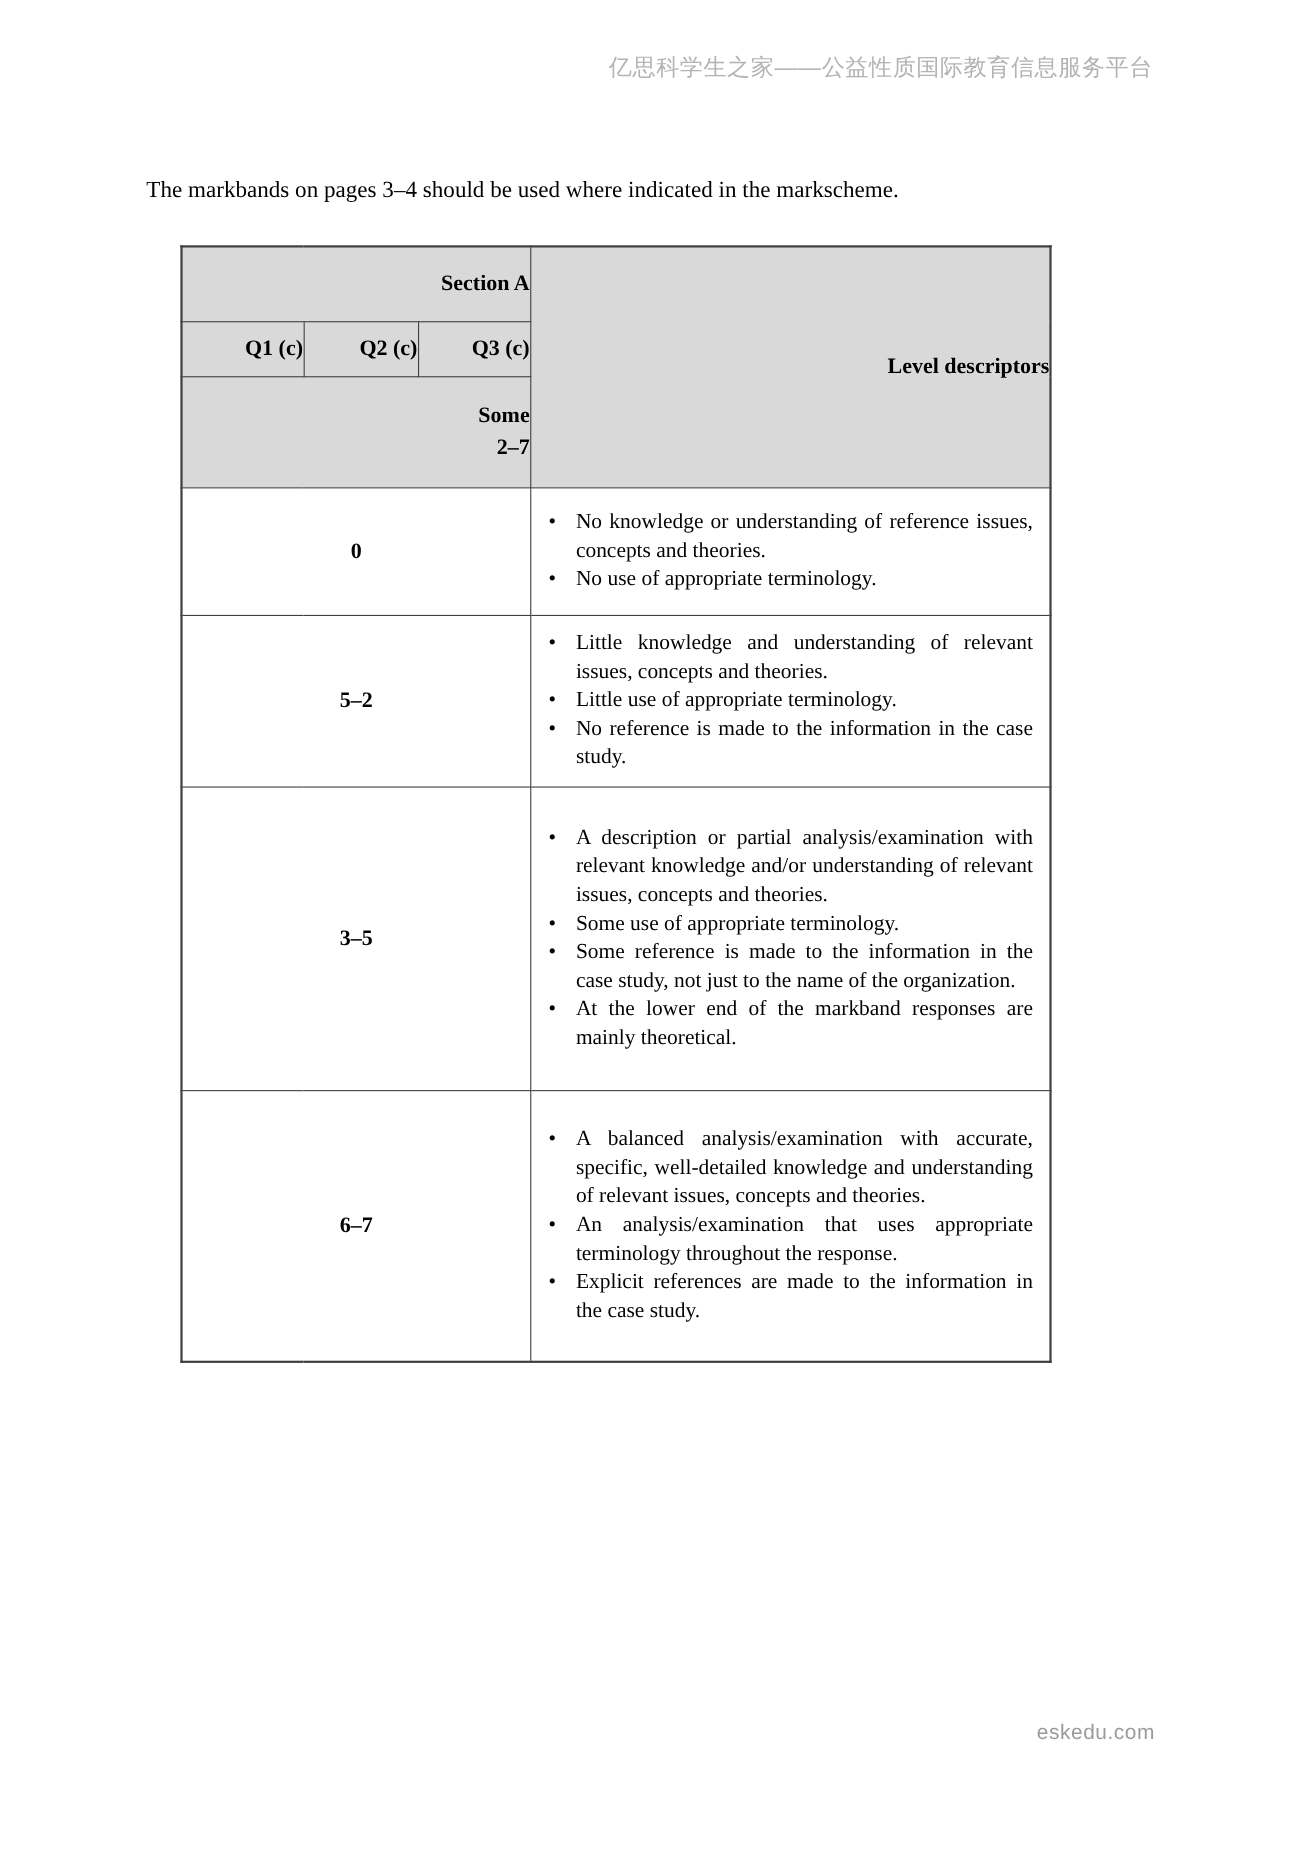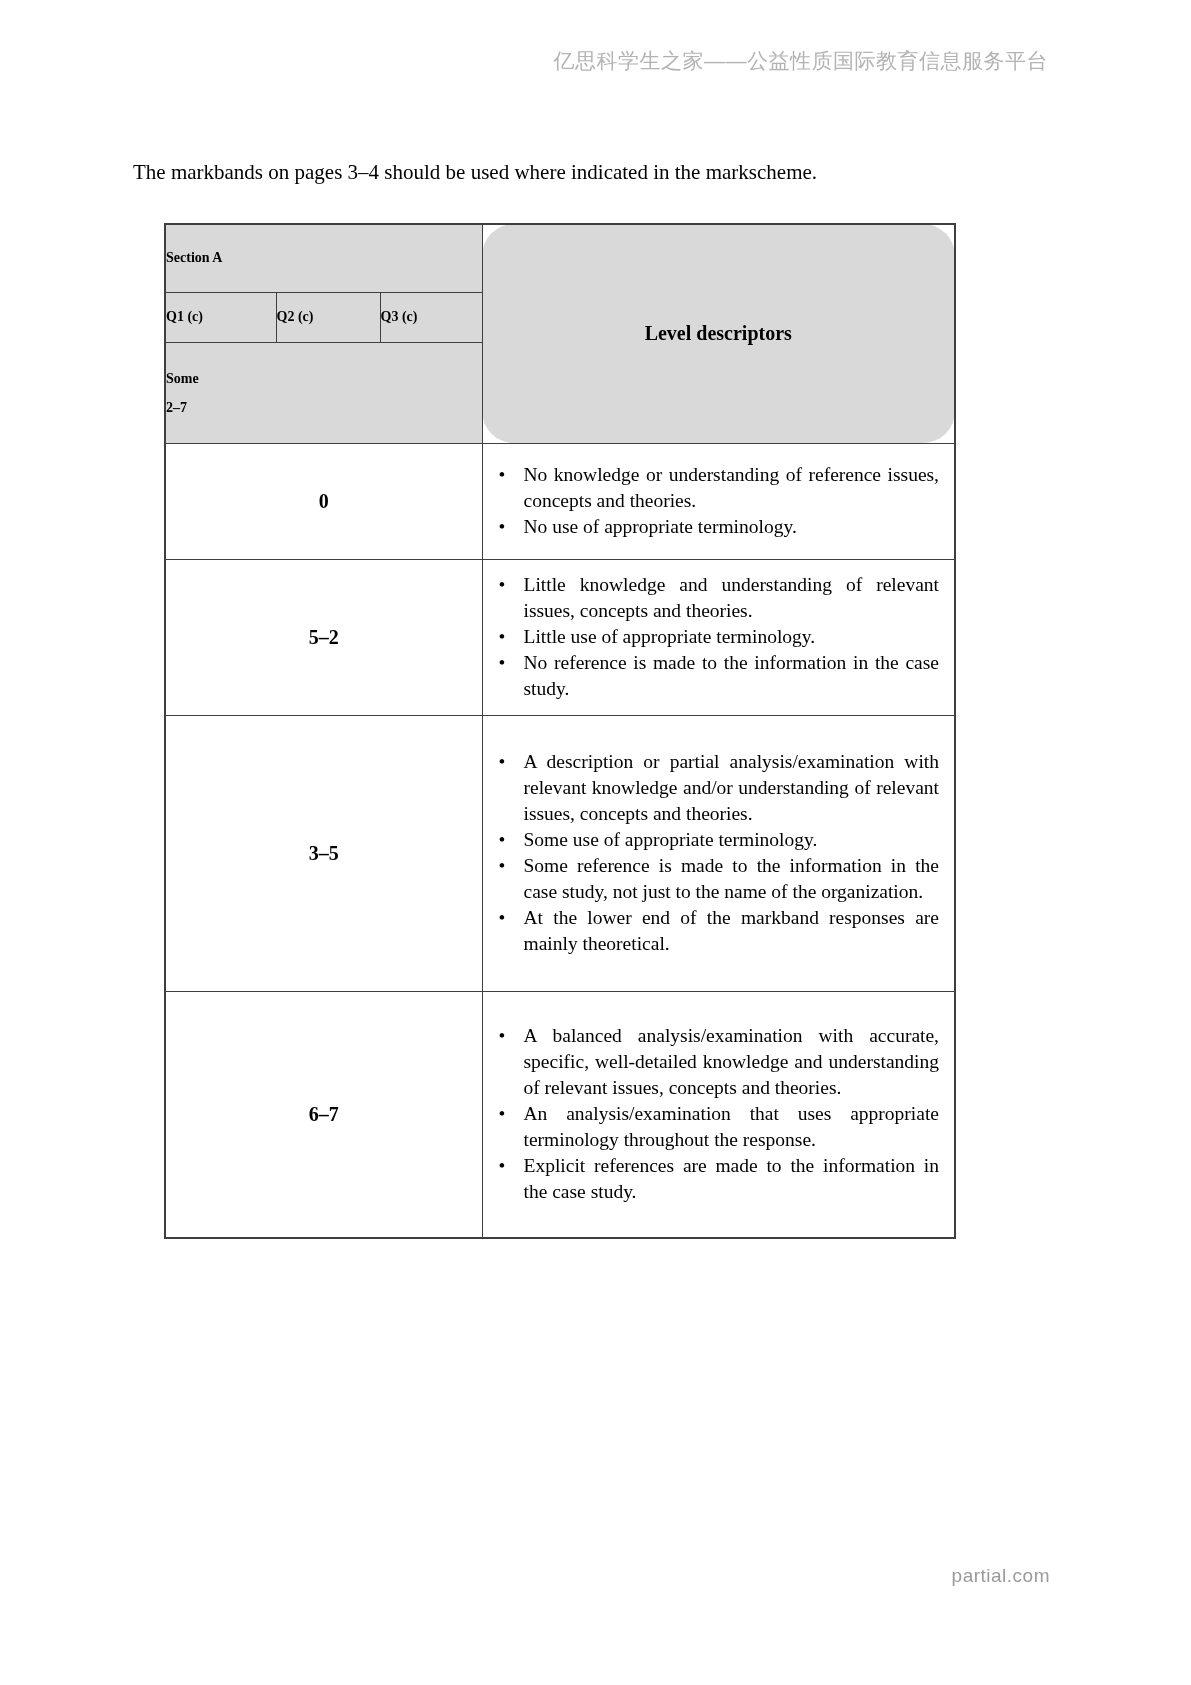--- a/index.html
+++ b/index.html
@@ -45,31 +45,30 @@
     border-collapse: collapse;
     table-layout: fixed;
     border: 2px solid var(--border-color);
   }
   table.markband-table td {
     border: 1px solid var(--border-color);
   }
   td.hdr {
     background: var(--header-bg);
     font-weight: bold;
-    font-size: 14px;
-    text-align: left;
+    font-size: 20px;
+    text-align: right;
     vertical-align: middle;
   }
   td.level-desc-hdr {
     background: var(--header-bg);
     font-weight: bold;
     font-size: 20px;
-    text-align: center;
+    text-align: right;
     vertical-align: middle;
-    border-radius: 32px;
   }
   .marks-line { line-height: 29px; }
   td.marks-val {
     font-weight: bold;
     font-size: 20px;
     text-align: center;
     vertical-align: middle;
     background: #ffffff;
   }
   td.desc-cell {
@@ -161,13 +160,13 @@
       <td class="marks-val" colspan="3">6–7</td>
       <td class="desc-cell">
         <div class="bullet"><span class="dot">•</span><span>A balanced analysis/examination with accurate, specific, well-detailed knowledge and understanding of relevant issues, concepts and theories.</span></div>
         <div class="bullet"><span class="dot">•</span><span>An analysis/examination that uses appropriate terminology throughout the response.</span></div>
         <div class="bullet"><span class="dot">•</span><span>Explicit references are made to the information in the case study.</span></div>
       </td>
     </tr>
   </tbody>
 </table>
 
-<div class="footer-watermark">partial.com</div>
+<div class="footer-watermark">eskedu.com</div>
 
 </body></html>

